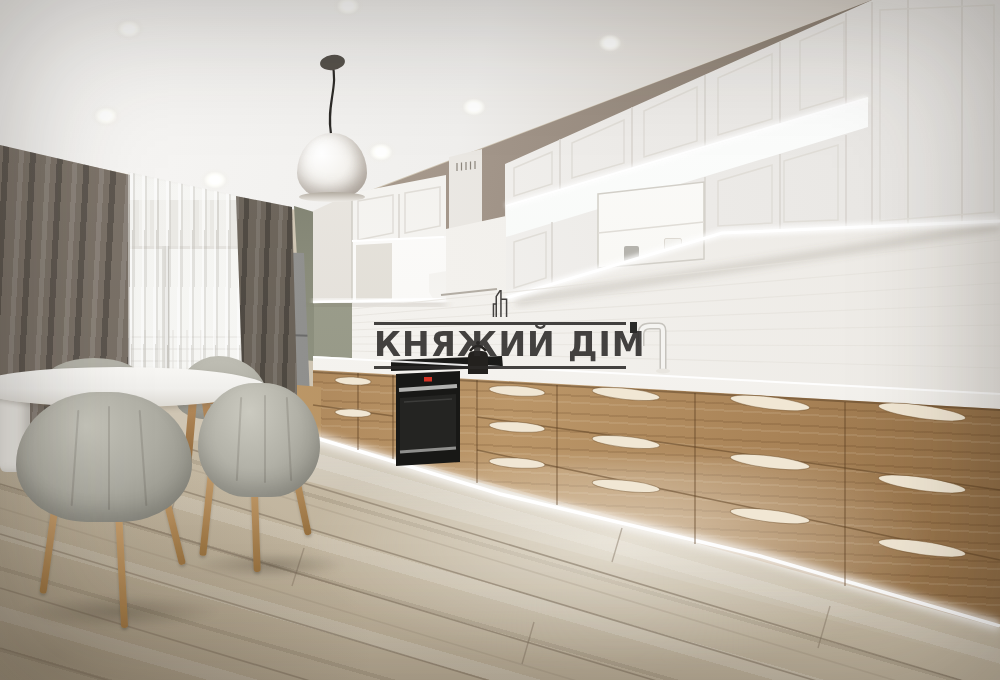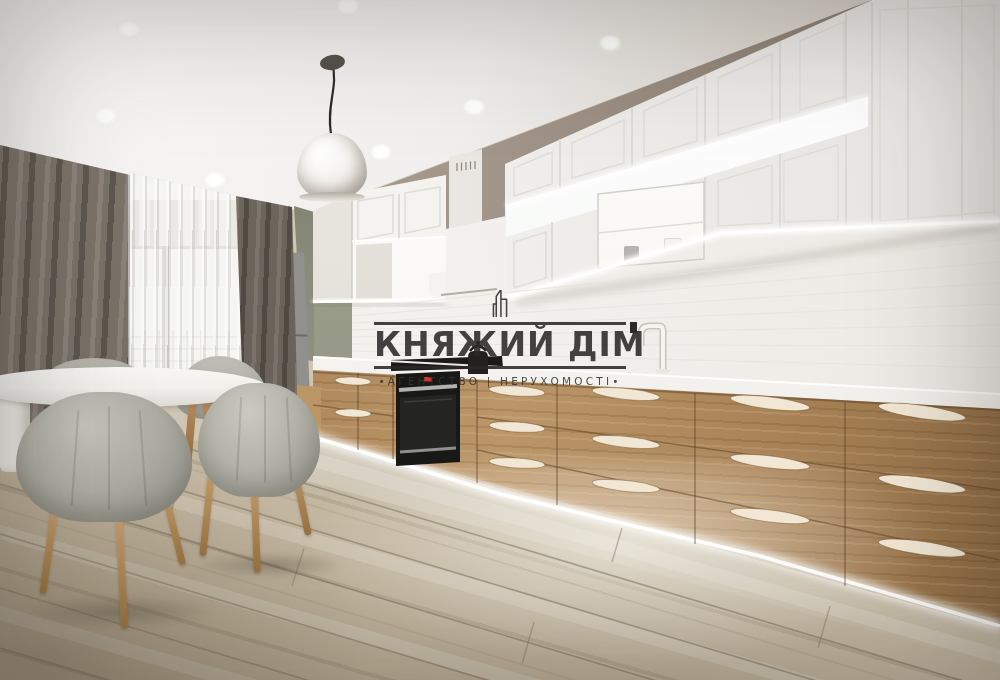--- a/index.html
+++ b/index.html
@@ -379,17 +379,16 @@
   <div class="abs pendant-dome"></div>
   <div class="abs pendant-rim"></div>
 
   <div class="abs wm">
     <svg width="38" height="30" viewBox="0 0 34 32">
       <path d="M10,31 V17 H13 V31 M13,31 V9 L17,3 L18,3 V31 M18,31 V12 H24 V31" fill="none" stroke="#2b2928" stroke-width="1.6"></path>
     </svg>
     <div class="wm-rule"></div>
     <div class="wm-title">КНЯЖИЙ ДІМ</div>
     <div class="wm-rule" style="margin-top:3px;"></div>
-    <div class="wm-sub">•АГЕНТСТВО | НЕРУХОМОСТІ•</div>
   </div>
 
   <div class="layer vignette"></div>
 </div>
 
 </body></html>

